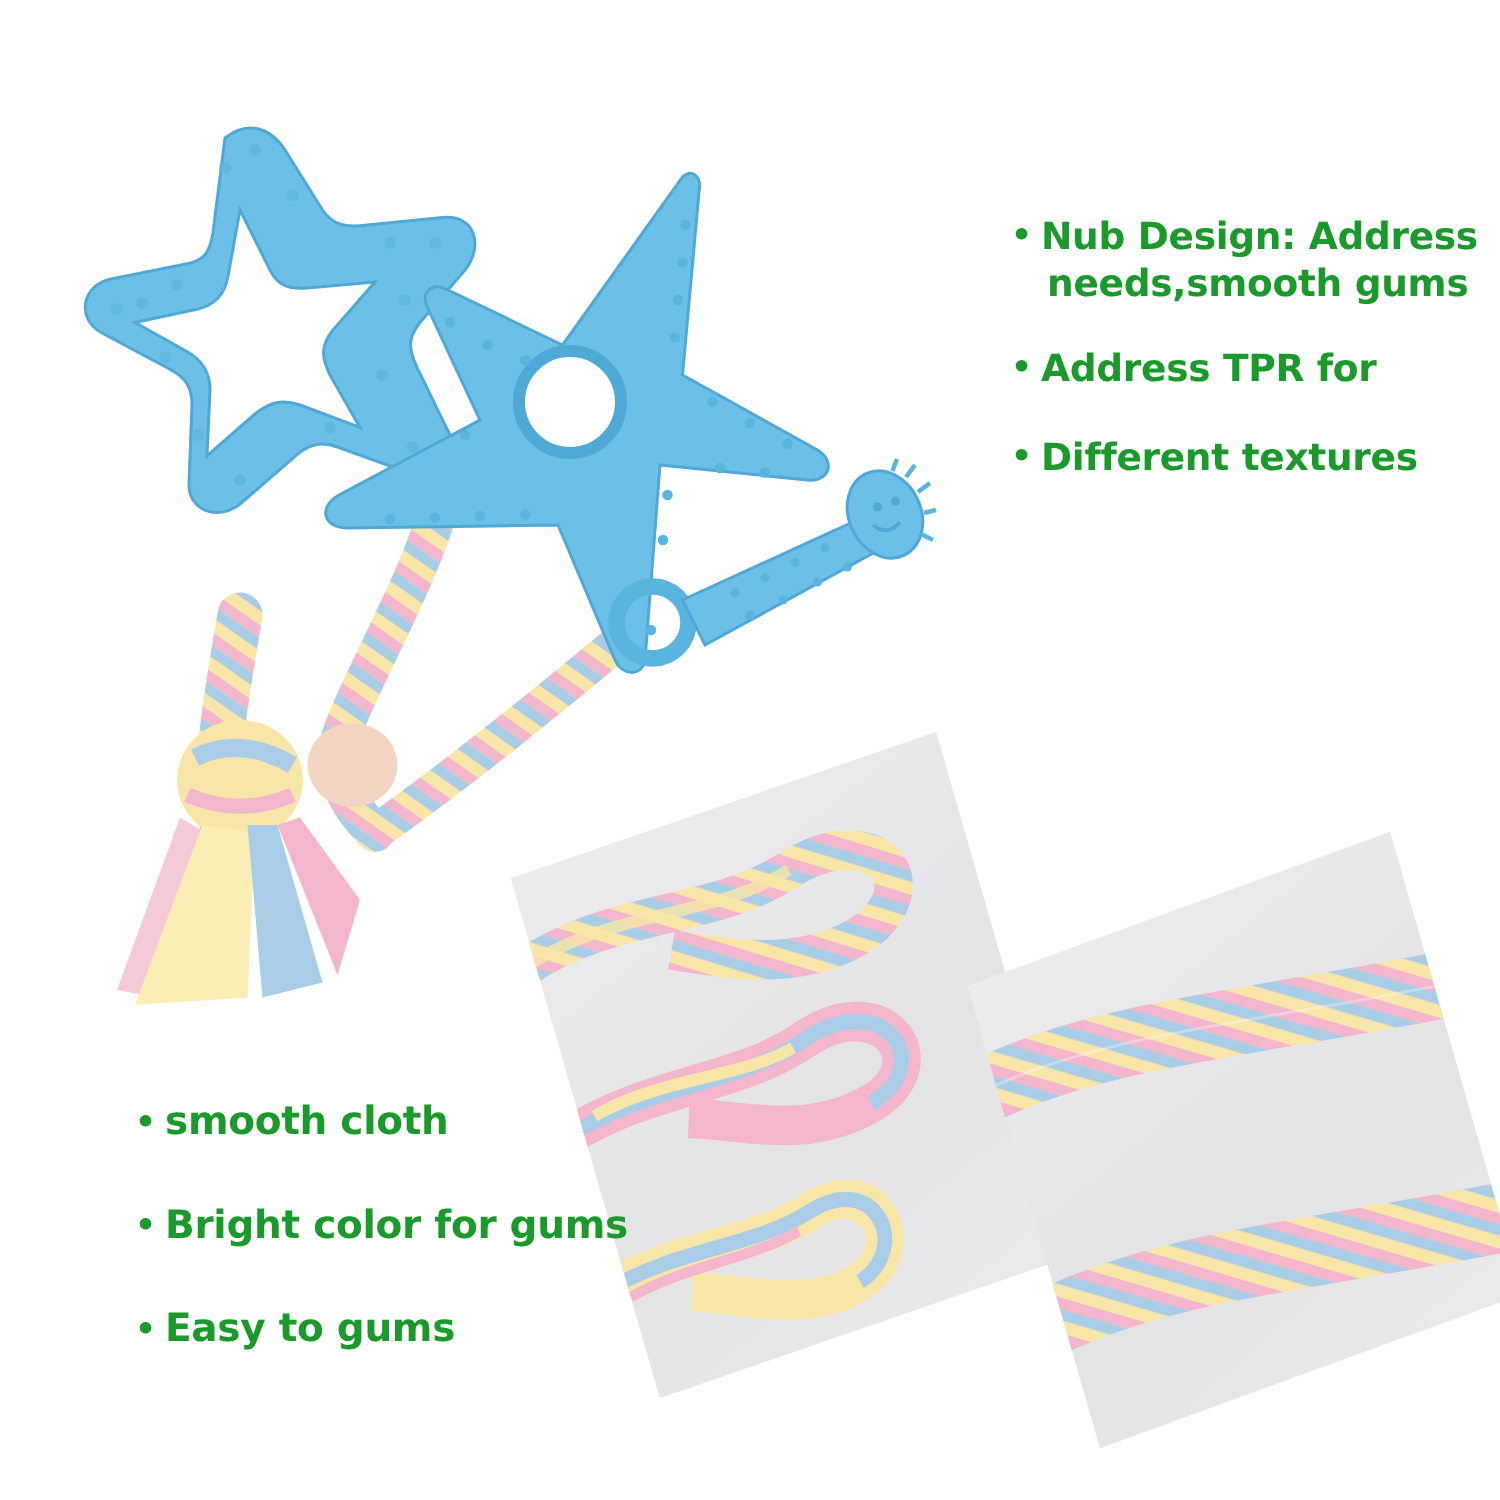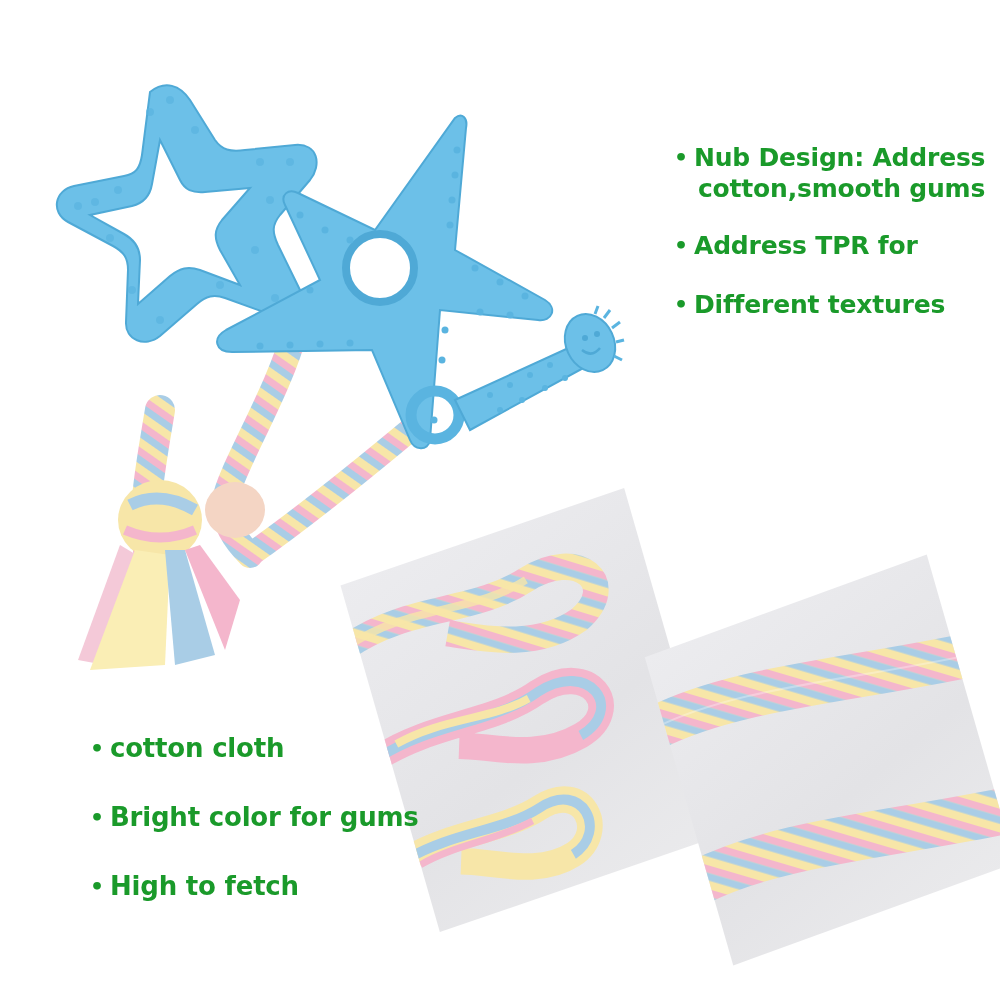--- a/index.html
+++ b/index.html
@@ -178,39 +178,39 @@
       <g>
         <path d="M-10 230 C 80 220, 180 250, 320 270" stroke="url(#braid)" stroke-width="46" fill="none"></path>
       </g>
     </svg>
   </div>
 
   <ul class="feature-list" id="list-top">
     <li class="feature">
       <span class="bullet">•</span>
       <span class="line">Nub Design: Address</span>
-      <span class="line indent">cotton,smooth gums</span>
+      <span class="line indent">needs,smooth gums</span>
     </li>
     <li class="feature">
       <span class="bullet">•</span>
       <span class="line">Address TPR for</span>
     </li>
     <li class="feature">
       <span class="bullet">•</span>
       <span class="line">Different textures</span>
     </li>
   </ul>
 
   <ul class="feature-list" id="list-bottom">
     <li class="feature">
       <span class="bullet">•</span>
-      <span class="line">cotton cloth</span>
+      <span class="line">smooth cloth</span>
     </li>
     <li class="feature">
       <span class="bullet">•</span>
       <span class="line">Bright color for gums</span>
     </li>
     <li class="feature">
       <span class="bullet">•</span>
-      <span class="line">High to fetch</span>
+      <span class="line">Easy to gums</span>
     </li>
   </ul>
 </div>
 
 </body></html>

